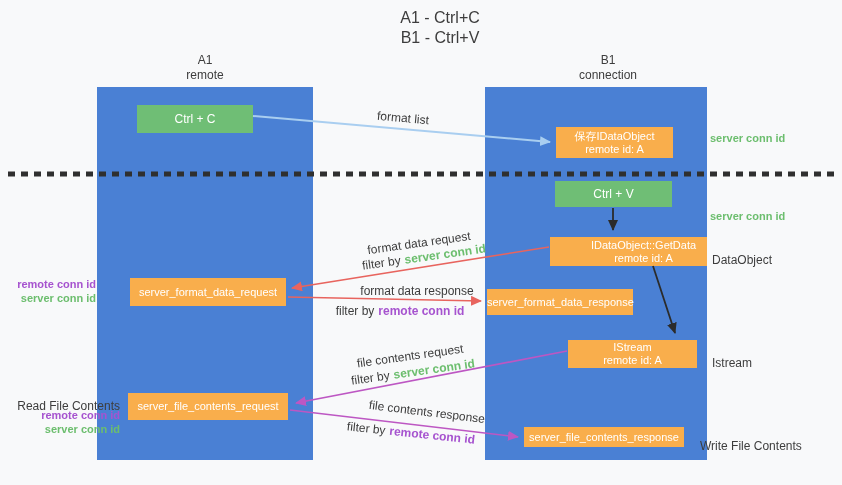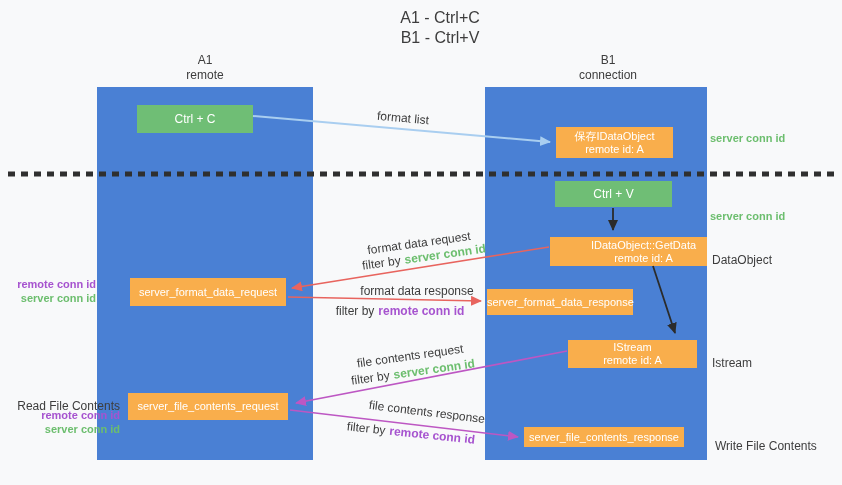--- a/index.html
+++ b/index.html
@@ -105,21 +105,21 @@
   <div class="slabel purple-t ralign" style="left:8px;top:278px;width:88px;">remote conn id</div>
   <div class="slabel green-t ralign" style="left:8px;top:292px;width:88px;">server conn id</div>
   <div class="slabel plain ralign" style="left:0;top:391px;width:120px;">Read File Contents</div>
   <div class="slabel purple-t ralign" style="left:0;top:409px;width:120px;">remote conn id</div>
   <div class="slabel green-t ralign" style="left:0;top:423px;width:120px;">server conn id</div>
 
   <div class="slabel green-t" style="left:710px;top:132px;">server conn id</div>
   <div class="slabel green-t" style="left:710px;top:210px;">server conn id</div>
   <div class="slabel plain" style="left:712px;top:245px;">DataObject</div>
   <div class="slabel plain" style="left:712px;top:348px;">Istream</div>
-  <div class="slabel plain" style="left:715px;top:431px;">Write File Contents</div>
+  <div class="slabel plain" style="left:700px;top:431px;">Write File Contents</div>
 
   <div class="mlabel" style="left:403px;top:118px;transform:translate(-50%,-50%) rotate(5deg);">format list</div>
 
   <div class="mlabel" style="left:419px;top:243px;transform:translate(-50%,-50%) rotate(-8deg);">format data request</div>
   <div class="mlabel" style="left:424px;top:257px;transform:translate(-50%,-50%) rotate(-8deg);">
     <span class="filter-prefix">filter by</span><b class="green-t">server conn id</b>
   </div>
 
   <div class="mlabel" style="left:417px;top:291px;">format data response</div>
   <div class="mlabel" style="left:400px;top:311px;">

